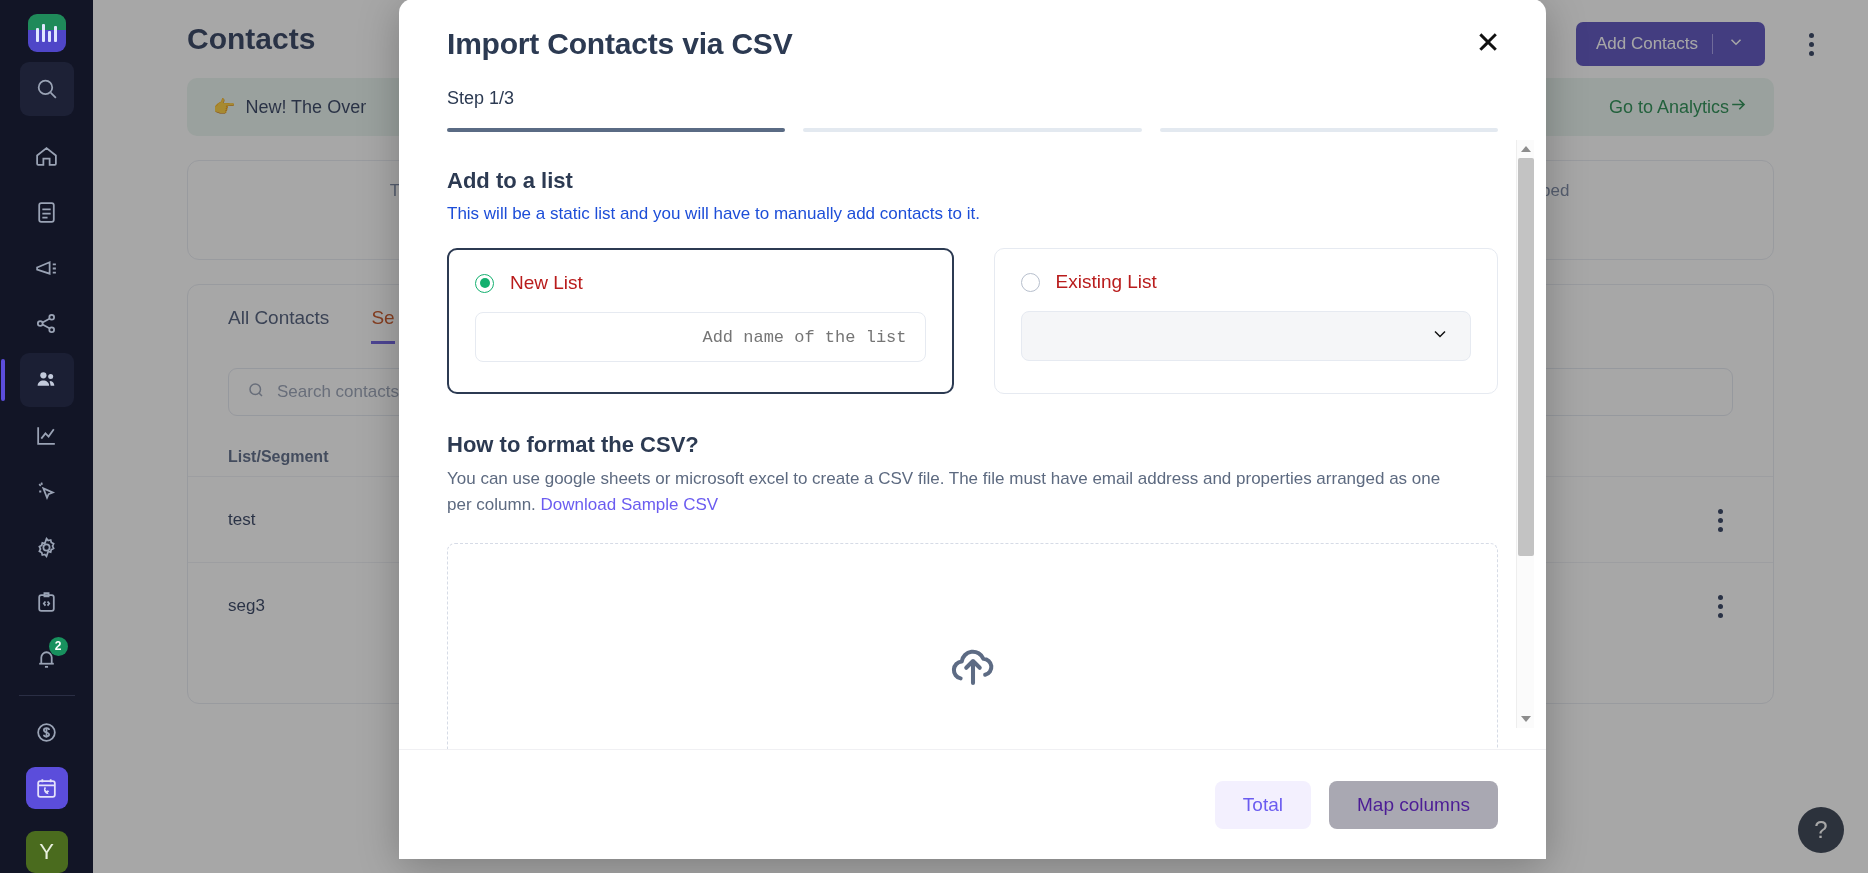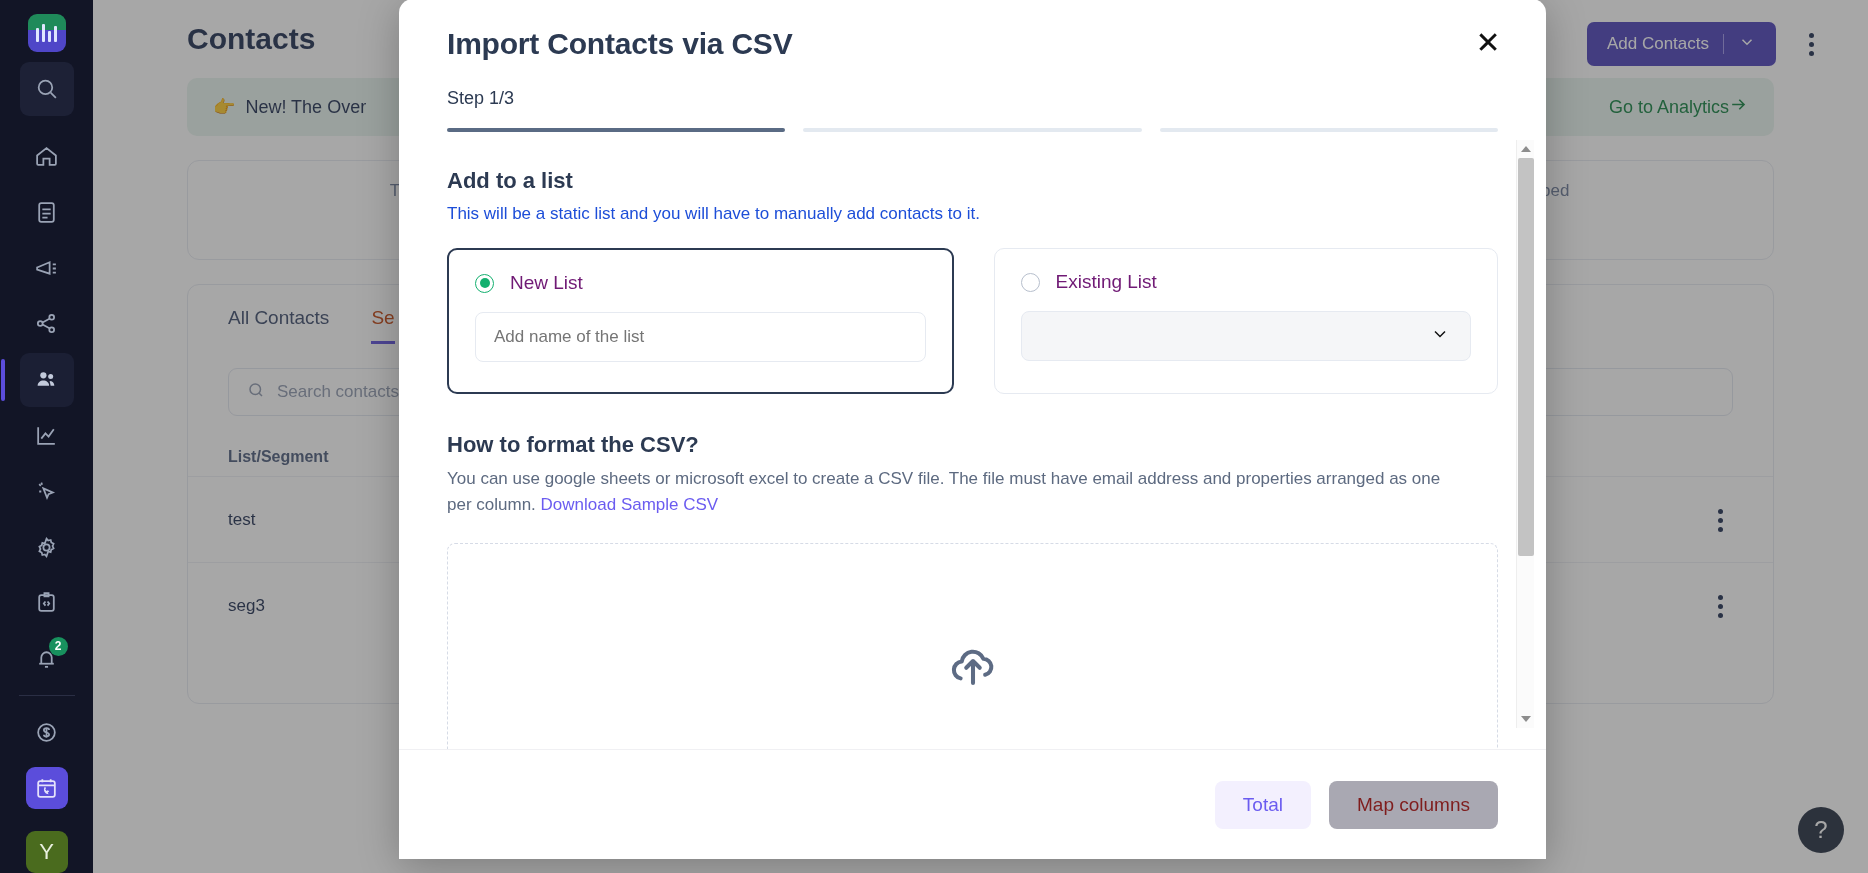--- a/index.html
+++ b/index.html
@@ -61,21 +61,21 @@
     width: 42px; height: 42px; border-radius: 9px; background: #4a6b1e;
     color: #e9f0df; font-size: 22px; display:flex; align-items:center; justify-content:center;
     margin-top: 14px;
   }
 
   .page {
     position: absolute; left: 93px; top: 0; right: 0; bottom: 0;
     background: #ffffff; padding: 0 44px;
   }
   .page-title { font-size: 30px; color: #1b2a4e; font-weight: 700; margin: 22px 0 0 50px; }
-  .topbar-right { position:absolute; right: 44px; top: 22px; display:flex; align-items:center; gap: 23px;}
+  .topbar-right { position:absolute; right: 44px; top: 22px; display:flex; align-items:center; gap: 34px;}
   .btn-primary {
     background:#4a3fb8; color:#fff; border:none; border-radius:7px;
     height: 44px; padding: 0 20px; font-size: 17px; display:flex; align-items:center; gap: 14px;
   }
   .btn-primary .sep { width:1px; height:20px; background:#9b92e8; }
   .kebab { display:flex; flex-direction:column; gap:4px; padding: 8px 10px;}
   .kebab i { width:5px;height:5px;border-radius:50%;background:#1b2a4e;display:block;}
 
   .banner {
     margin: 22px 50px 0 50px; height: 58px; background: #e8f4ee; border-radius: 10px;
@@ -147,25 +147,25 @@
 
   .choice-row { display:flex; gap: 40px; margin-top: 24px; }
   .choice {
     flex:1; border:1px solid #e6eaf1; border-radius: 10px; padding: 22px 26px 30px 26px;
   }
   .choice.selected { border: 2px solid #2c3a52; }
   .choice-head { display:flex; align-items:center; gap: 16px; }
   .radio { width:19px;height:19px;border-radius:50%;border:1.6px solid #b7bfcd; background:#fff; flex:none;}
   .radio.on { border-color:#14b06f; display:flex;align-items:center;justify-content:center;}
   .radio.on::after { content:""; width:10px;height:10px;border-radius:50%;background:#14b06f; display:block;}
-  .choice-label { font-size: 19px; color:#701a75; }
+  .choice-label { font-size: 19px; color:#b91c1c; }
   .text-input {
     margin-top: 18px; height: 50px; border:1px solid #e6eaf1; border-radius:8px;
     display:flex; align-items:center; padding: 4px 18px; color:#98a2b3; font-size:17px; background:#fff;
-    width: 100%; font-family:Liberation Sans, sans-serif;
+    width: 100%; font-family:Liberation Mono, monospace;text-align:right;
   }
   .select-box {
     margin-top: 18px; height: 50px; border:1px solid #e6eaf1; border-radius:8px; background:#f5f6f8;
     display:flex; align-items:center; justify-content:flex-end; padding: 0 20px;
   }
 
   .fmt-title { font-size: 22px; color:#2c3a52; font-weight:700; margin-top: 38px; }
   .fmt-text { font-size: 17px; color:#5d6a80; margin-top: 8px; line-height: 1.55; max-width: 1000px; }
   .fmt-link { color:#6b5cf0; }
 
@@ -187,21 +187,21 @@
 
   .modal-foot {
     height: 110px; display:flex; align-items:center; justify-content:flex-end; gap: 18px;
     padding: 0 48px; border-top: 1px solid #f0f0f3; background:#fff;
   }
   .btn-cancel {
     background:#f3f0fe; color:#6b5cf0; border:none; border-radius:8px;
     height: 48px; padding: 0 28px; font-size:19px; font-family:"Liberation Sans", sans-serif;
   }
   .btn-disabled {
-    background:#a9a8b2; color:#7f1d1d; border:none; border-radius:8px;
+    background:#a9a8b2; color:#4c1d95; border:none; border-radius:8px;
     height: 48px; padding: 0 28px; font-size:19px; font-family:"Liberation Sans", sans-serif;
   }
 </style>
 </head>
 <body>
 
 <div id="app">
 
   <div class="bg-layer">
 

